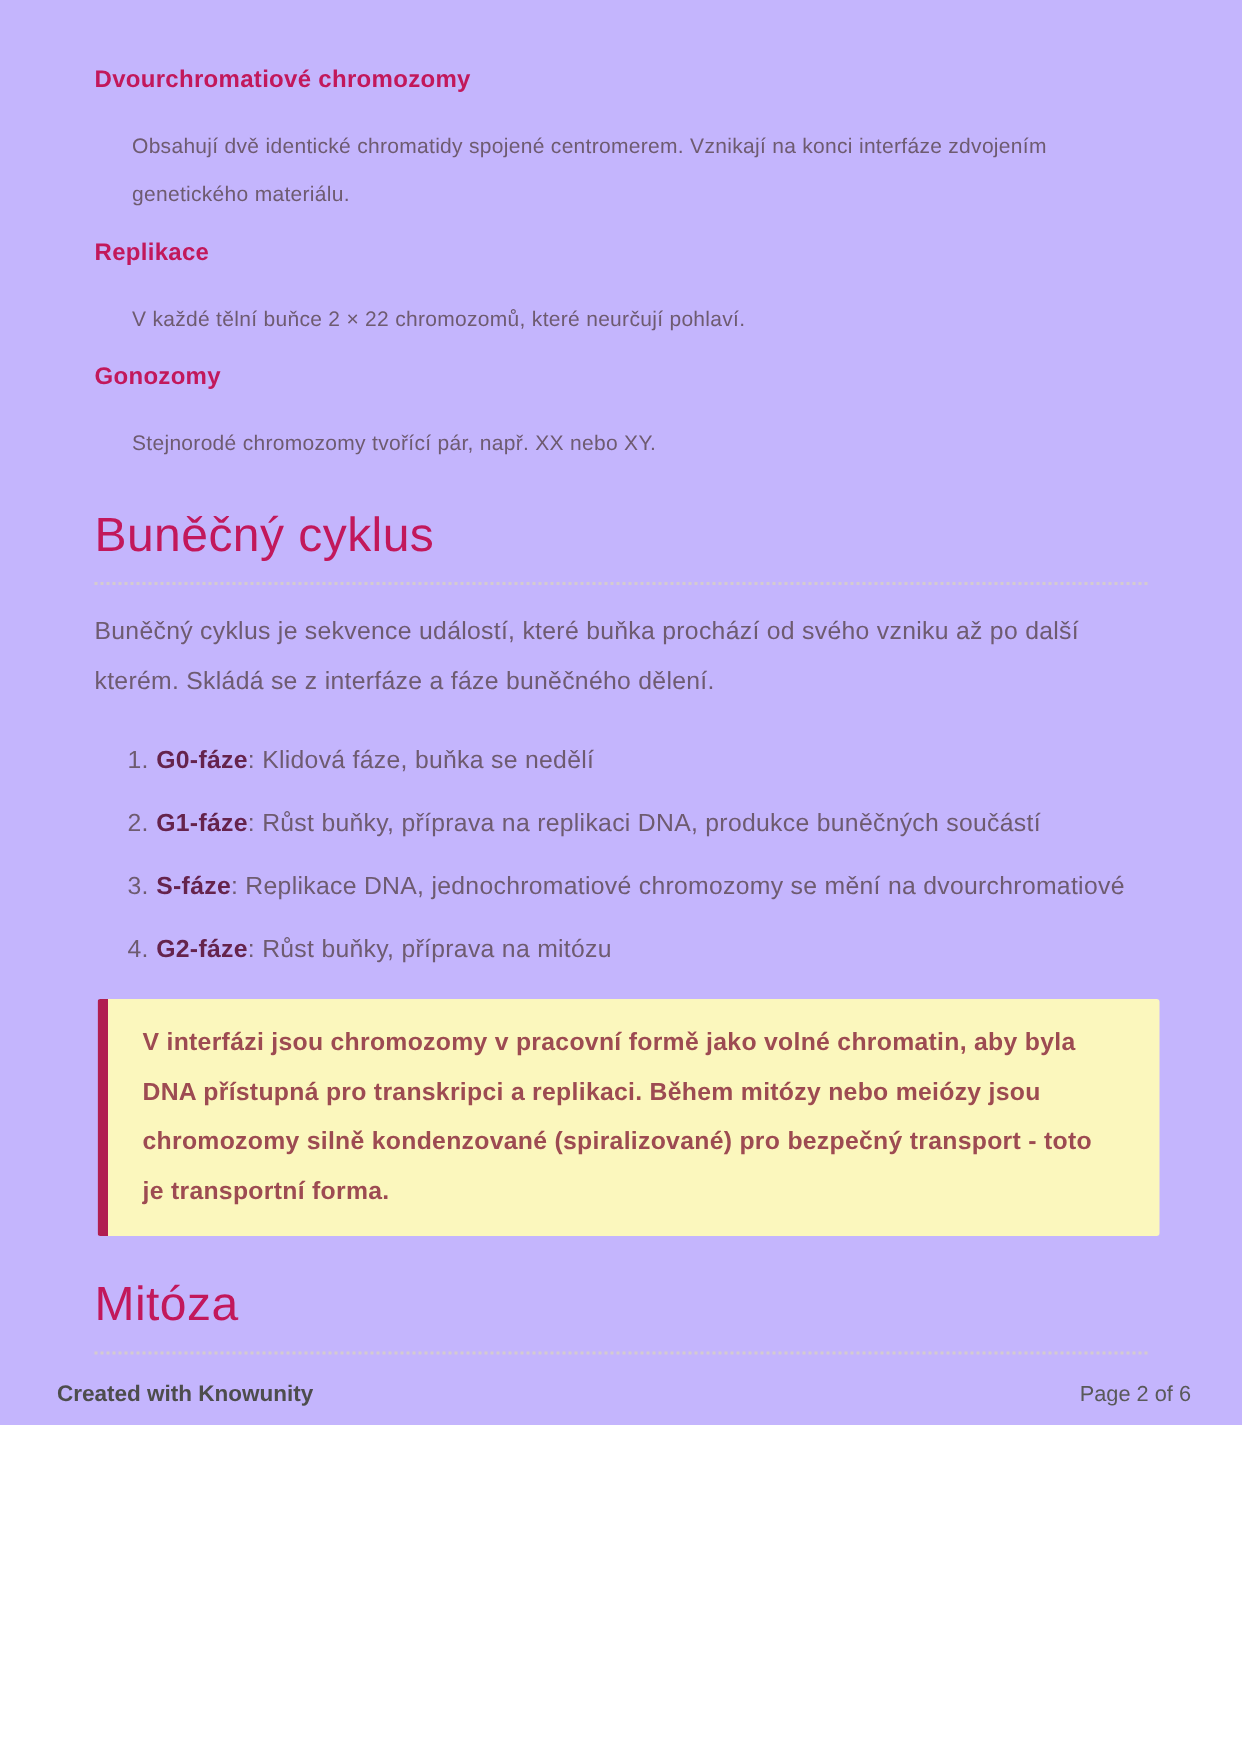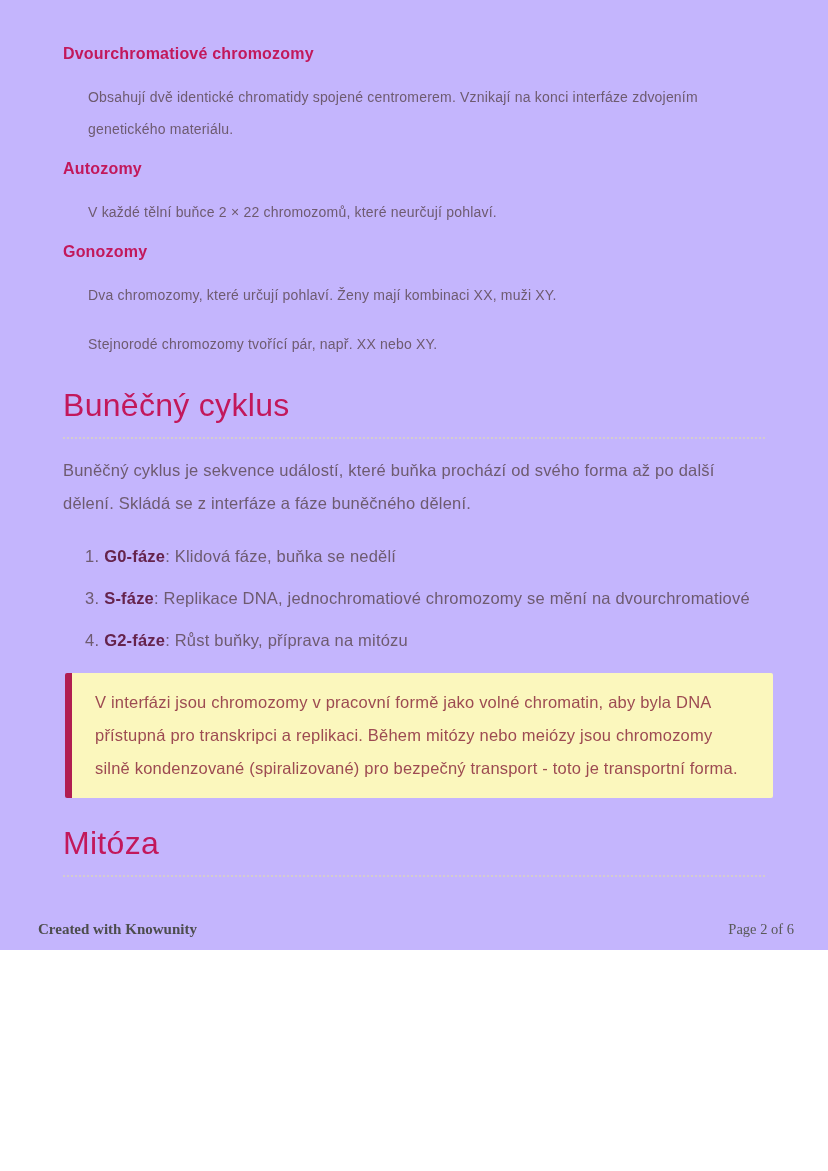--- a/index.html
+++ b/index.html
@@ -73,37 +73,38 @@
   .phase-term { color: #65234c; font-weight: 700; text-align: center; }
   .phase-rest { color: #6e5b70; }
   
   .callout {
     margin: 17px 0 0 2px;
     width: 708px;
     background: #fbf7bd;
     border-left: 7px solid #b11e51;
     border-radius: 2px;
     padding: 13px 30px 13px 23px;
+    font-weight: bold;
   }
   .callout-text {
     color: #9d4b52;
     font-size: 16.5px;
     line-height: 33px;
     letter-spacing: 0.2px;
   }
   
   .page-footer {
     position: absolute;
     left: 38px;
     right: 34px;
     bottom: 12px;
     display: flex;
     justify-content: space-between;
-    align-items: flex-start;
-    font-family: Liberation Serif, serif;
+    align-items: flex-end;
+    font-family: Liberation Sans, sans-serif;
     gap: 32px;
   }
   .footer-brand {
     color: #4d4d4d;
     font-weight: 700;
     font-size: 15px;
   }
   .footer-page {
     color: #595959;
     font-weight: 400;
@@ -113,36 +114,38 @@
 </head>
 <body>
 
 <div class="page">
   <main class="content">
 
     <section>
       <h3 class="term-heading">Dvourchromatiové chromozomy</h3>
       <p class="term-desc">Obsahují dvě identické chromatidy spojené centromerem. Vznikají na konci interfáze zdvojením genetického materiálu.</p>
 
-      <h3 class="term-heading">Autozomy</h3>
+      <h3 class="term-heading">Replikace</h3>
       <p class="term-desc">V každé tělní buňce 2 × 22 chromozomů, které neurčují pohlaví.</p>
 
       <h3 class="term-heading">Gonozomy</h3>
-      <p class="term-desc">Dva chromozomy, které určují pohlaví. Ženy mají kombinaci XX, muži XY.</p>
 
       <p class="term-desc">Stejnorodé chromozomy tvořící pár, např. XX nebo XY.</p>
     </section>
 
     <section>
       <h1 class="section-title">Buněčný cyklus</h1>
-      <p class="intro">Buněčný cyklus je sekvence událostí, které buňka prochází od svého forma až po další dělení. Skládá se z interfáze a fáze buněčného dělení.</p>
+      <p class="intro">Buněčný cyklus je sekvence událostí, které buňka prochází od svého vzniku až po další kterém. Skládá se z interfáze a fáze buněčného dělení.</p>
 
       <ol class="phase-list">
         <li class="phase-item">
           <span class="phase-num">1.</span><span class="phase-term">G0-fáze</span><span class="phase-rest">: Klidová fáze, buňka se nedělí</span>
+        </li>
+        <li class="phase-item">
+          <span class="phase-num">2.</span><span class="phase-term">G1-fáze</span><span class="phase-rest">: Růst buňky, příprava na replikaci DNA, produkce buněčných součástí</span>
         </li>
         <li class="phase-item">
           <span class="phase-num">3.</span><span class="phase-term">S-fáze</span><span class="phase-rest">: Replikace DNA, jednochromatiové chromozomy se mění na dvourchromatiové</span>
         </li>
         <li class="phase-item">
           <span class="phase-num">4.</span><span class="phase-term">G2-fáze</span><span class="phase-rest">: Růst buňky, příprava na mitózu</span>
         </li>
       </ol>
 
       <aside class="callout">

